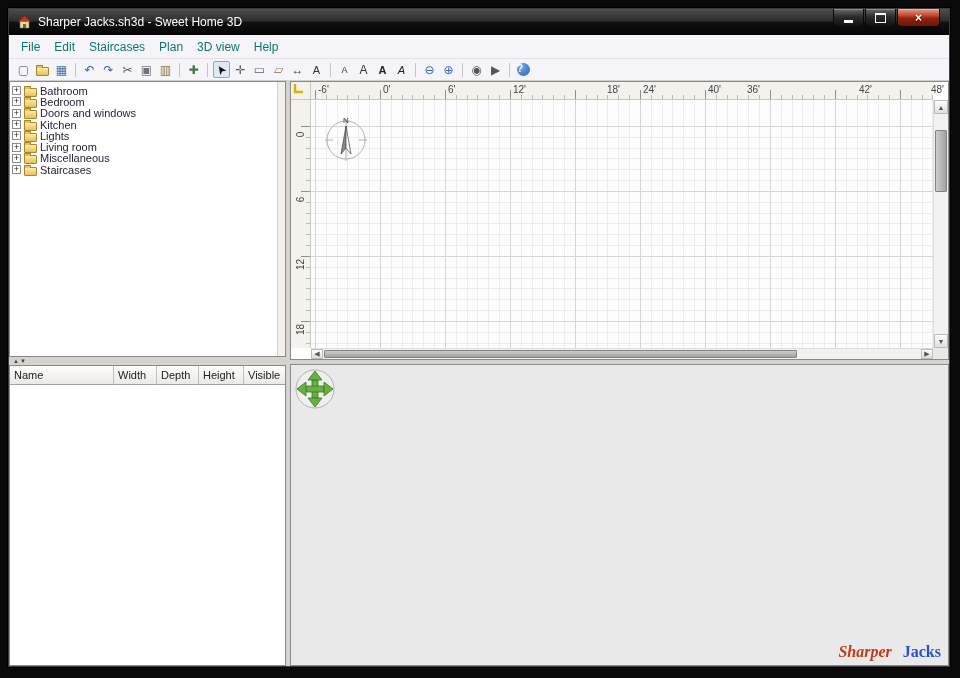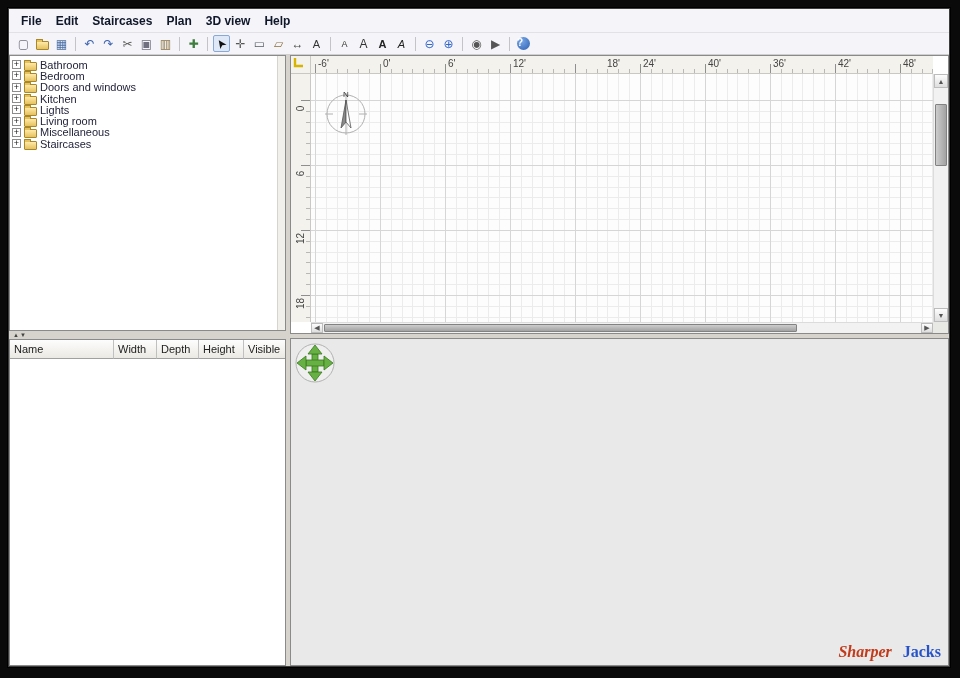--- a/index.html
+++ b/index.html
@@ -28,21 +28,21 @@
   }
   .win-btn.close{
     width:41px;background:linear-gradient(#e89a86,#c0452a 40%,#8c2410 55%,#6e1505);
     color:#fff;font-size:12px;font-weight:bold;text-shadow:0 1px 1px #400;
   }
   .min-bar{width:9px;height:3px;background:#fff;margin-top:7px;}
   .max-box{width:9px;height:7px;border:1px solid #fff;border-top:2px solid #fff;margin-top:1px;}
   
   .menubar{
     height:23px;flex:0 0 23px;background:#f5f4f8;border-bottom:1px solid #e2e2e6;
-    display:flex;align-items:center;padding-left:5px;font-size:12px;color:#0f172a;font-weight:bold;
+    display:flex;align-items:center;padding-left:5px;font-size:12px;color:#0f766e;
   }
   .menu-item{padding:3px 7px;}
   
   .toolbar{
     height:21px;flex:0 0 21px;background:#f5f4f8;border-bottom:1px solid #cfcfcf;
     display:flex;align-items:center;padding-left:5px;
   }
   .tb-icon{
     width:17px;height:17px;margin:0 1px;display:flex;align-items:center;justify-content:center;
     font-size:12px;color:#555;box-sizing:border-box;
@@ -153,20 +153,39 @@
   .nav-widget{position:absolute;left:3px;top:3px;width:42px;height:42px;}
   .logo{position:absolute;right:7px;bottom:4px;font-family:"Liberation Serif","DejaVu Serif",serif;font-size:16px;white-space:nowrap;}
   .logo-p1{font-style:italic;font-weight:bold;margin-right:11px;}
   .logo-p2{font-weight:bold;}
 </style>
 </head>
 <body>
 
 <div class="window">
 
+  <div class="titlebar">
+    <svg class="app-icon" viewBox="0 0 15 15">
+      <polygon points="7.5,1 14,6.5 1,6.5" fill="#c23a1a" stroke="#701d08" stroke-width="0.6"></polygon>
+      <rect x="3" y="6.5" width="9" height="6.5" fill="#e8d9a8" stroke="#8a7340" stroke-width="0.6"></rect>
+      <rect x="6" y="9" width="3" height="4" fill="#3f7d3f"></rect>
+    </svg>
+    <span>Sharper Jacks.sh3d - Sweet Home 3D</span>
+    <div class="win-buttons">
+      <div class="win-btn">
+          <span class="min-bar"></span>
+        </div>
+      <div class="win-btn">
+          <span class="max-box"></span>
+        </div>
+      <div class="win-btn close">
+          <span>×</span>
+        </div>
+    </div>
+  </div>
 
   <div class="menubar">
       <div class="menu-item">File</div>
       <div class="menu-item">Edit</div>
       <div class="menu-item">Staircases</div>
       <div class="menu-item">Plan</div>
       <div class="menu-item">3D view</div>
       <div class="menu-item">Help</div>
     </div>
 
@@ -325,23 +344,23 @@
           </svg>
         </div>
         <div class="h-ruler">
             <span class="h-ruler-label" style="left: 7px;">-6'</span>
             <span class="h-ruler-label" style="left: 72px;">0'</span>
             <span class="h-ruler-label" style="left: 137px;">6'</span>
             <span class="h-ruler-label" style="left: 202px;">12'</span>
             <span class="h-ruler-label" style="left: 267px; margin-left: 29px;">18'</span>
             <span class="h-ruler-label" style="left: 332px;">24'</span>
             <span class="h-ruler-label" style="left: 397px;">40'</span>
-            <span class="h-ruler-label" style="left: 462px;">36'</span>
-            <span class="h-ruler-label" style="left: 527px;">42'</span>
-            <span class="h-ruler-label" style="left: 592px;">48'</span>
+            <span class="h-ruler-label" style="left: 436px;">36'</span>
+            <span class="h-ruler-label" style="left: 548px;">42'</span>
+            <span class="h-ruler-label" style="left: 620px;">48'</span>
           </div>
         <div class="v-ruler">
             <span class="v-ruler-label" style="top: 29px;">0</span>
             <span class="v-ruler-label" style="top: 94px;">6</span>
             <span class="v-ruler-label" style="top: 159px;">12</span>
             <span class="v-ruler-label" style="top: 224px;">18</span>
           </div>
         <div class="plan-canvas">
           <svg class="compass" viewBox="0 0 44 48">
             <circle cx="22" cy="26" r="19" fill="none" stroke="#b0b0b0" stroke-width="1"></circle>

